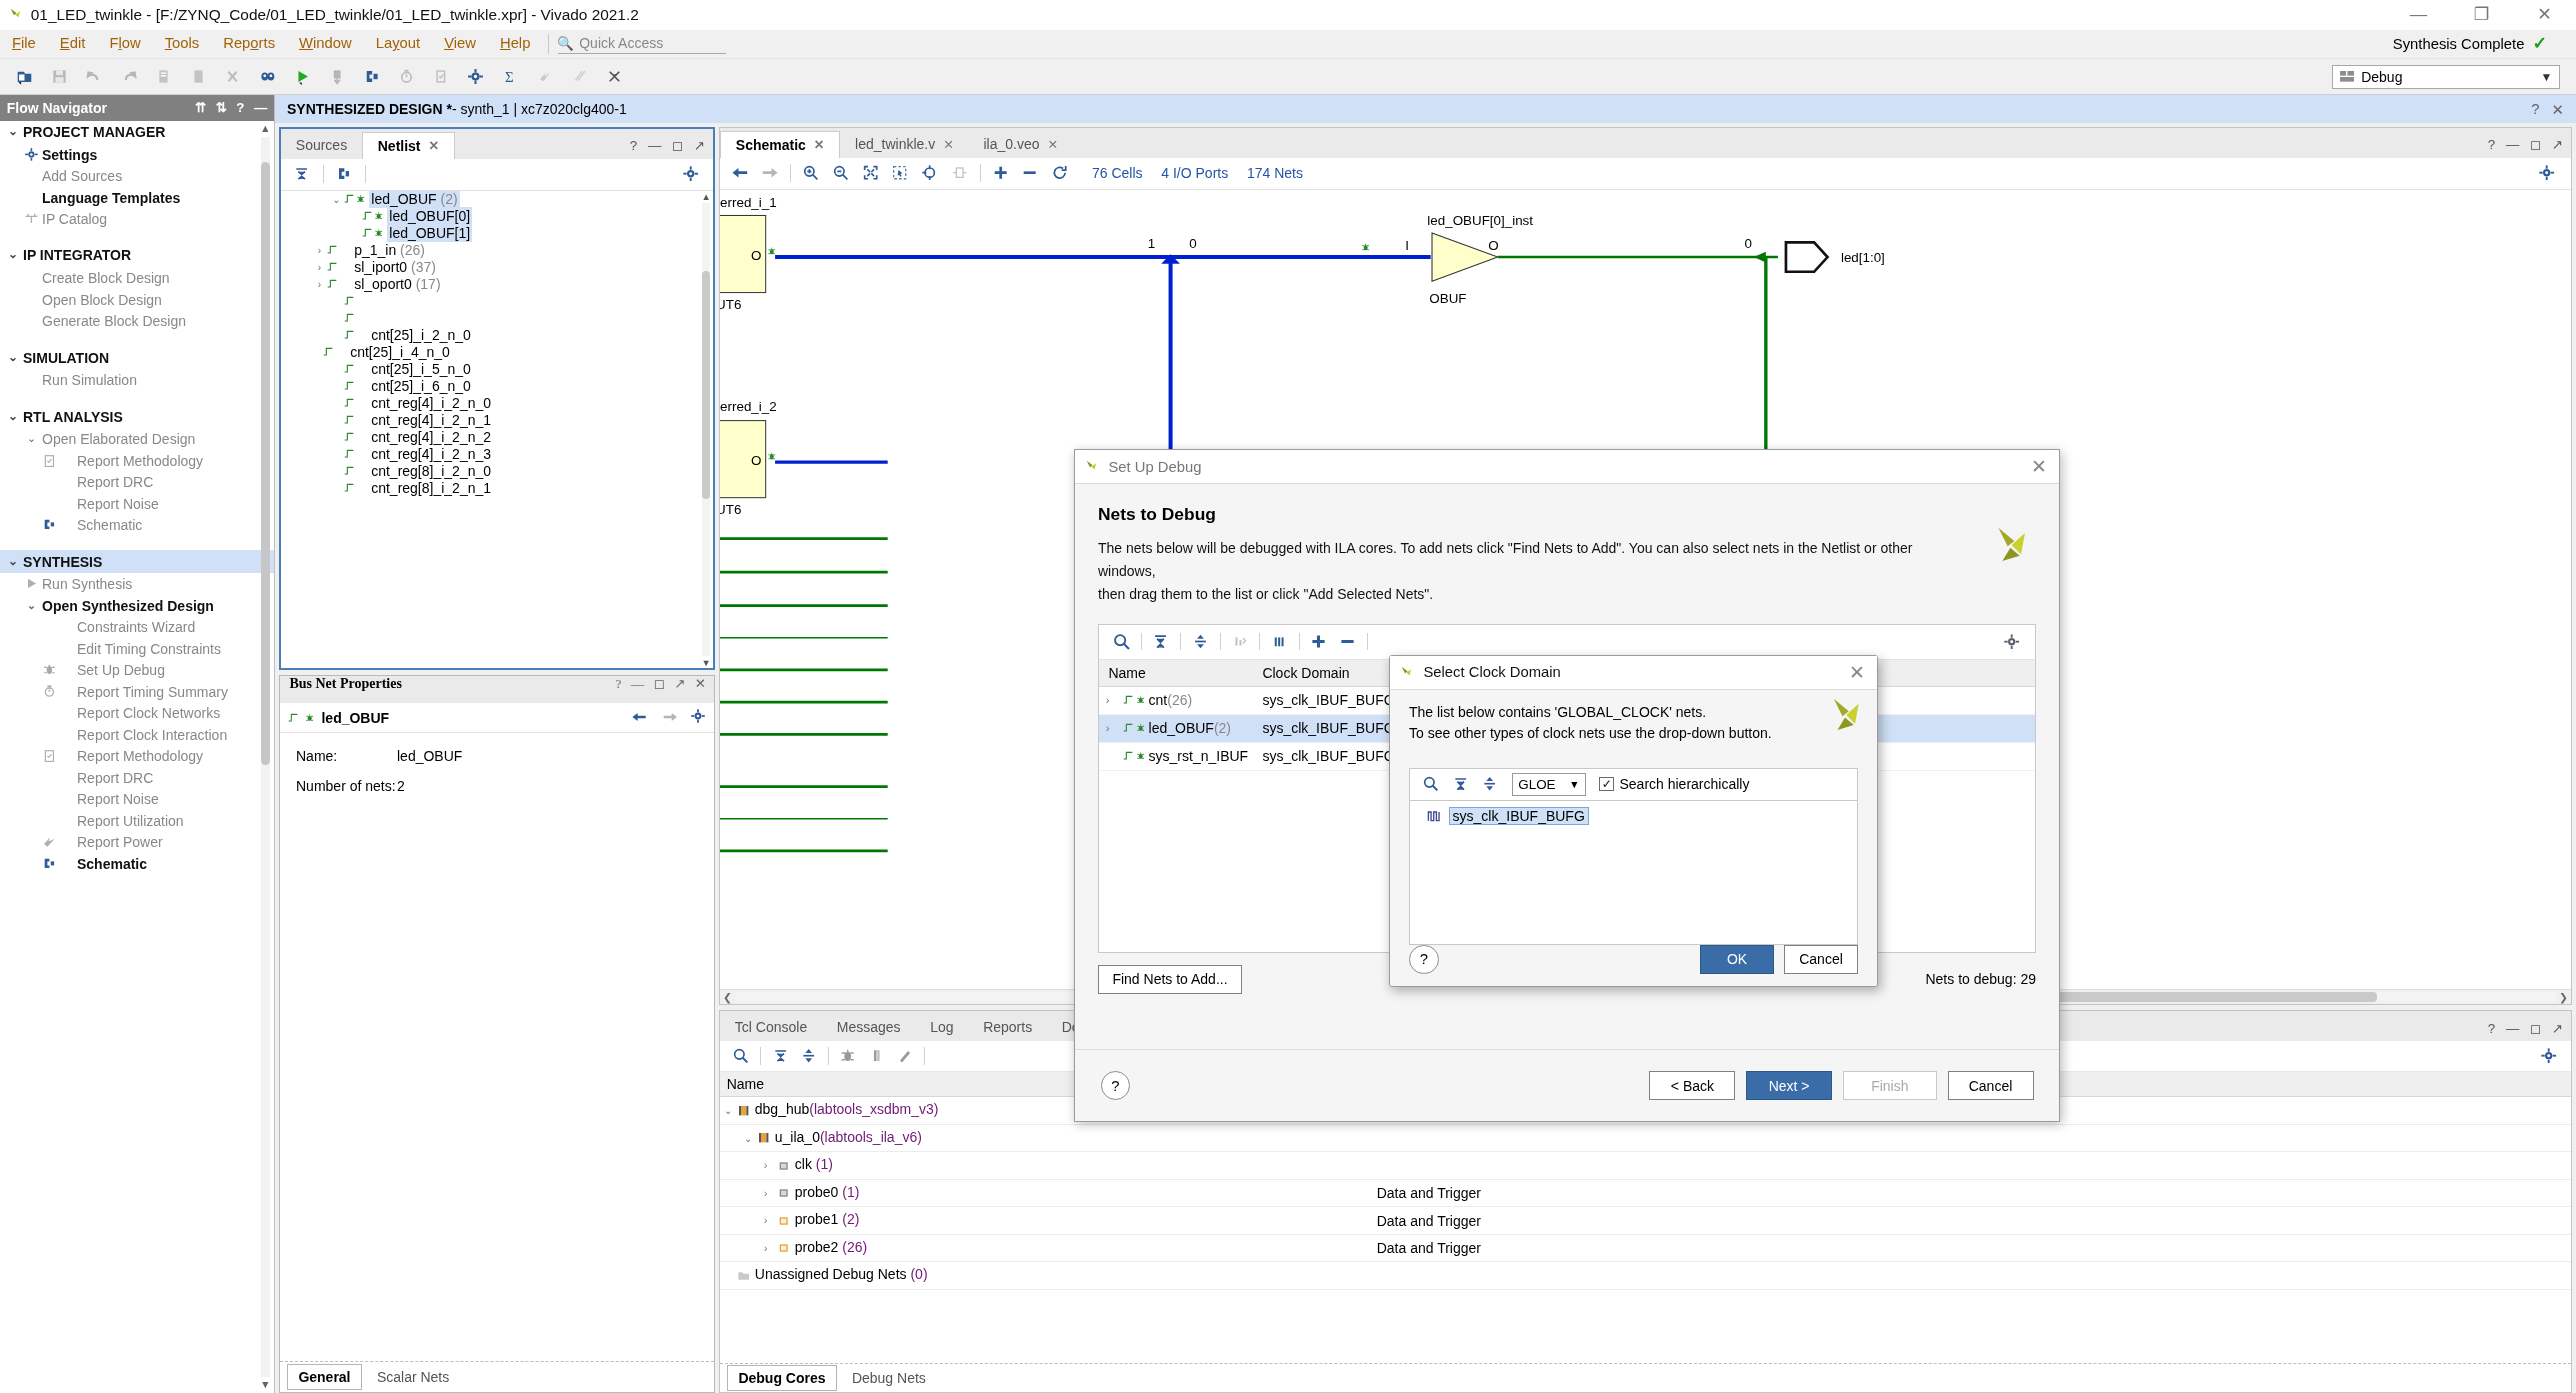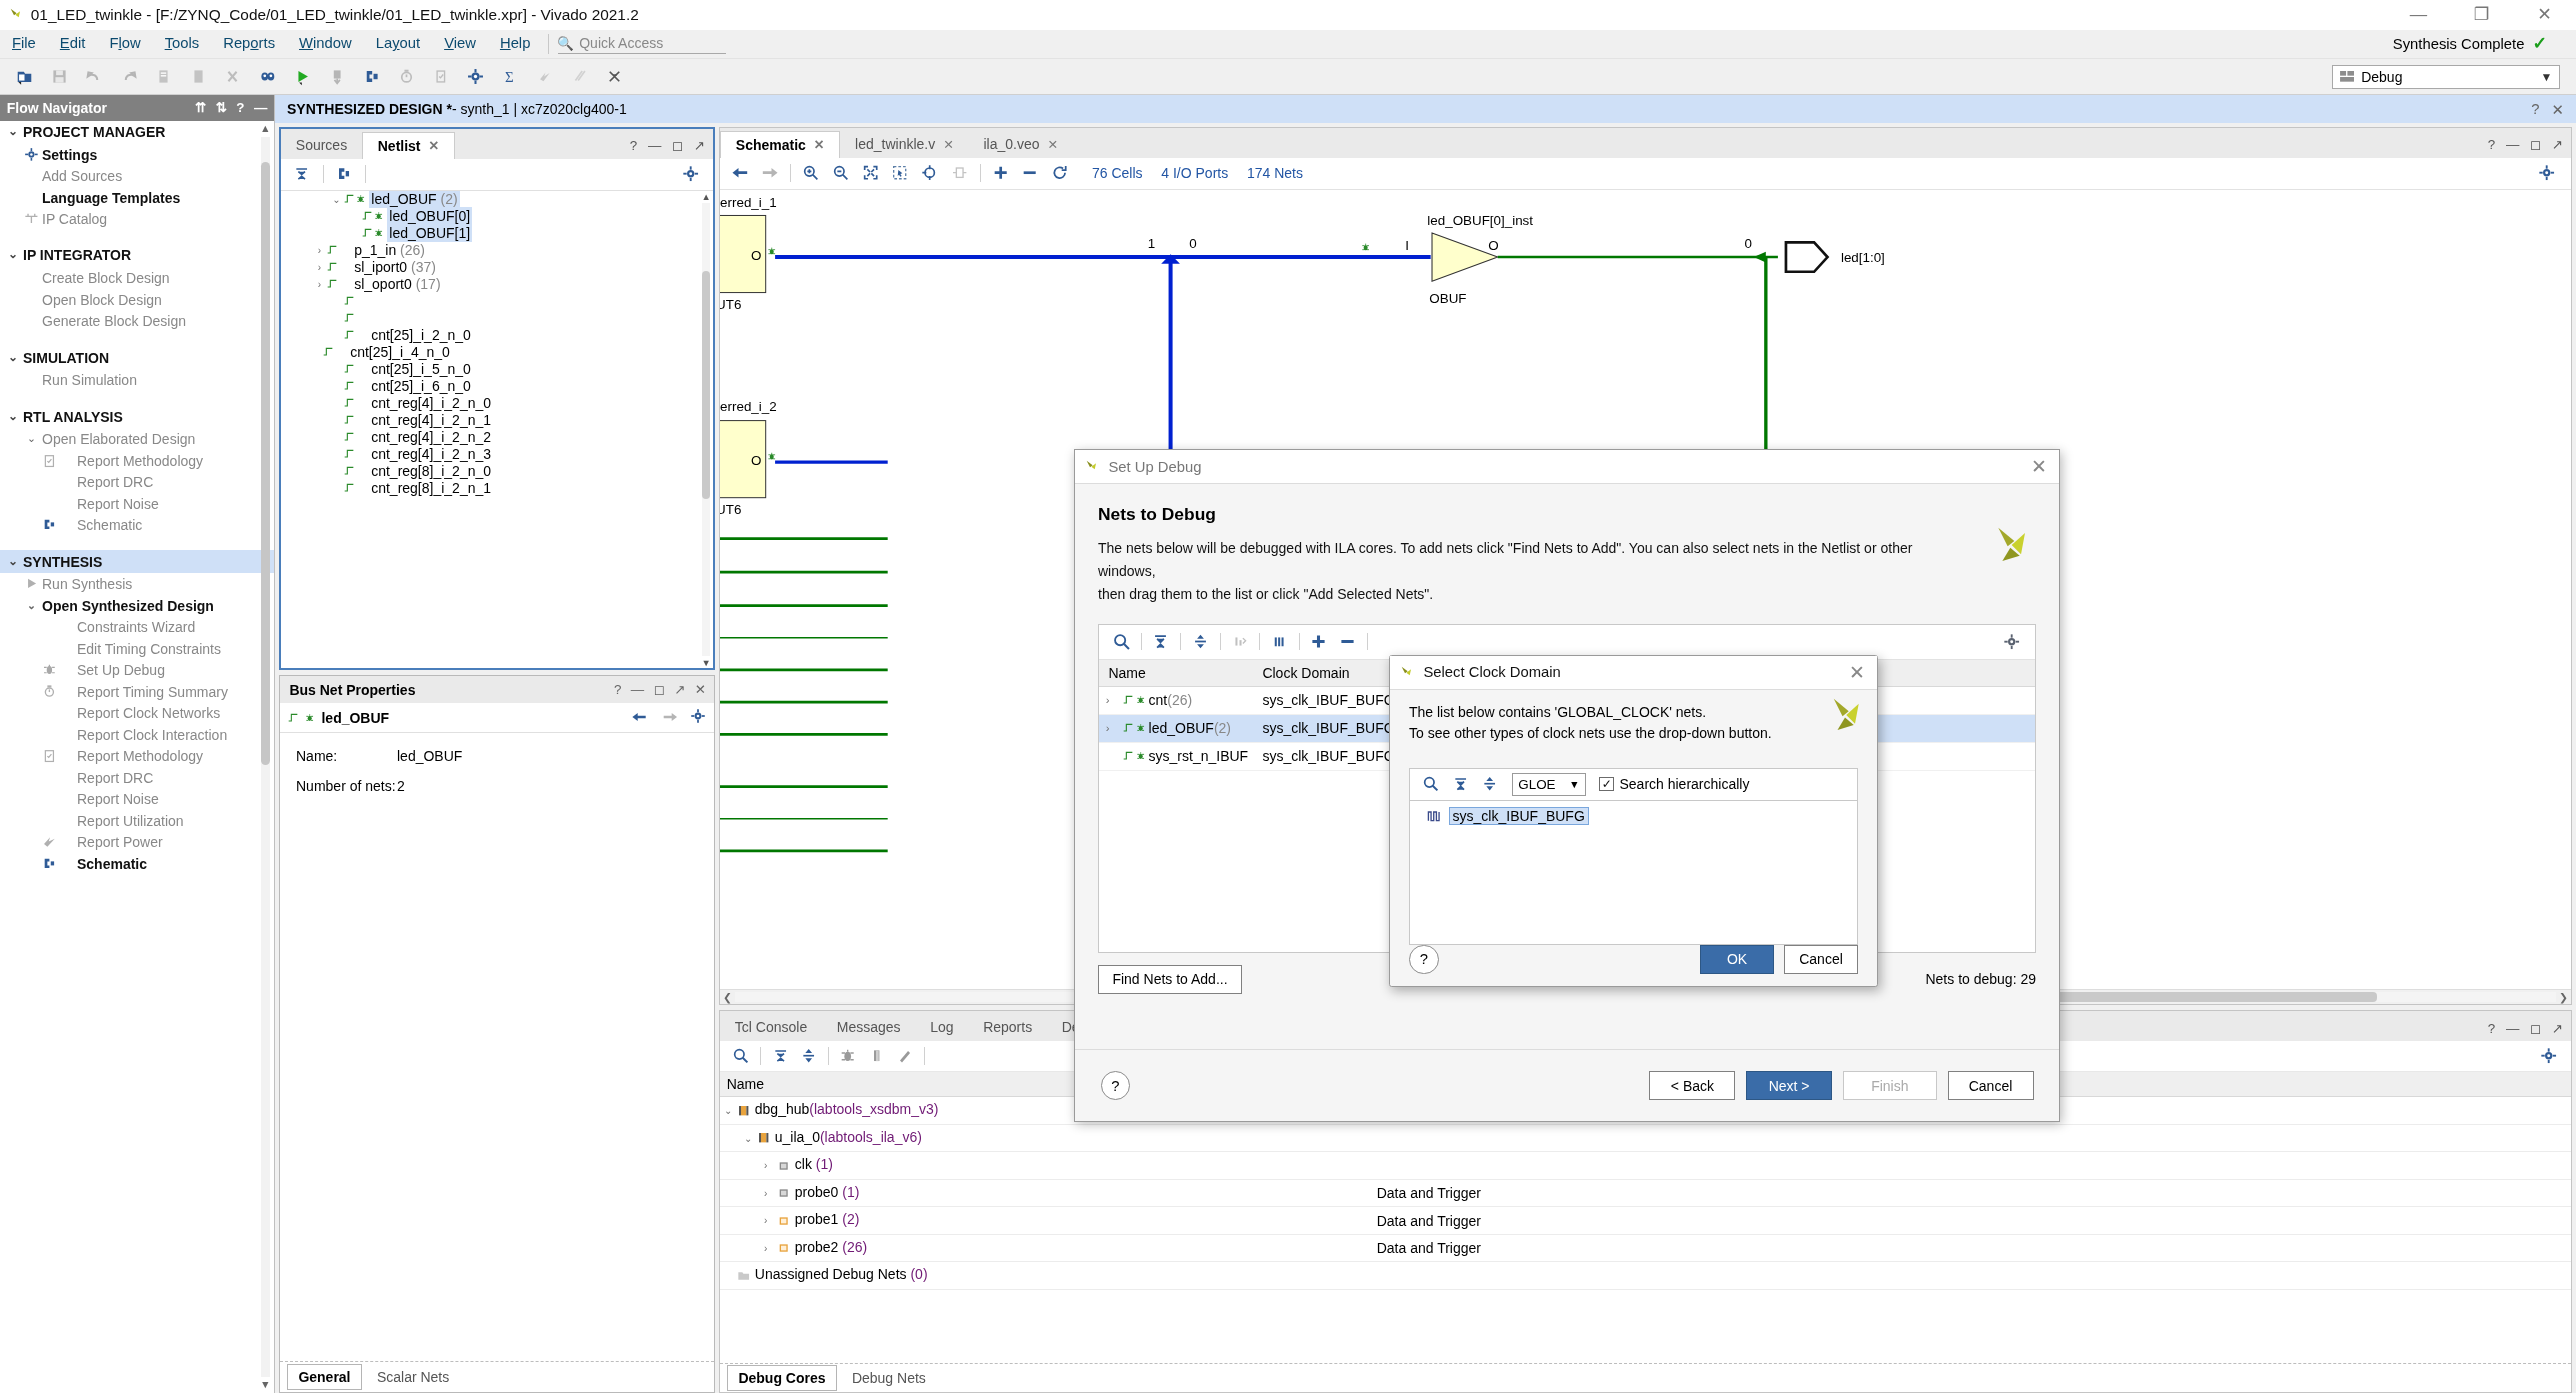--- a/index.html
+++ b/index.html
@@ -18,21 +18,21 @@
   }
   #titlebar .vlogo { width:17.4px; height:17.4px; margin-right:5.4px; flex:none; }
   .wctrls { position:absolute; right:0; top:0; height:29.5px; display:flex; }
   .wctrl { width:63px; height:29.5px; display:flex; align-items:center; justify-content:center; color:#777; font-size:17.4px;}
 
   
   #menubar {
     height:29.5px; background:#f0f0f0; display:flex; align-items:center;
     border-bottom:0.7px solid #e3e3e3; position:relative;
   }
-  .menu-item { padding:0 12px; font-size:14.8px; color:#0c4a6e; height:29.5px; line-height:29.5px; }
+  .menu-item { padding:0 12px; font-size:14.8px; color:#a16207; height:29.5px; line-height:29.5px; }
   .menu-item u { text-decoration:underline; }
   .menu-sep { width:0.7px; height:20px; background:#c8c8c8; margin:0 5.4px; }
   #quick-access { display:flex; align-items:center; gap:4.7px; margin-left:4px;
      border-bottom:0.7px solid #a9a9a9; height:20px; width:168px; color:#888; font-size:14px;}
   #quick-access .qicon { font-size:13.4px; color:#888; }
   #status-right { position:absolute; right:29px; display:flex; align-items:center; gap:8px; font-size:14.8px;}
   .check { color:#1a9e1a; font-size:17.4px; font-weight:bold; }
 
   
   #toolbar {
@@ -102,21 +102,21 @@
   .nrow .cnt{ color:#888; }
   .wave { width:10.7px; height:9.4px; flex:none; margin-right:2px;}
   .bugi { width:9.4px;height:9.4px;flex:none;margin-right:3.4px;}
   #nl-scroll{ position:absolute; right:0; top:0; bottom:0; width:13.4px; background:#fff;}
   #nl-scroll .tr{position:absolute;left:2px;top:12px;bottom:12px;width:8.7px;background:#f4f4f4;}
   #nl-scroll .th{position:absolute;left:2px;top:80px;height:228px;width:8.7px;background:#c9c9c9;border-radius:4px;}
   #nl-scroll .a{position:absolute;left:1.3px;width:10.7px;height:10.7px;text-align:center;color:#555;font-size:9.4px;}
 
   
   #busprops { flex:1; border:0.7px solid #b9b9b9; background:#fff; display:flex; flex-direction:column; min-height:0;}
-  #bp-head{ height:27px; background:#eaeaea; display:flex; align-items:center; padding:0 9.4px; font-size:14px; font-weight:bold; position:relative;}
+  #bp-head{ height:27px; background:#eaeaea; display:flex; align-items:flex-start; padding:0 9.4px; font-size:14px; font-weight:bold; position:relative;font-family:Liberation Serif, serif;}
   #bp-head .tools{ position:absolute; right:8px; display:flex; gap:9.4px; color:#666; font-weight:normal; font-size:13.4px;}
   #bp-sub{ height:29.5px; display:flex; align-items:center; padding:0 8px; gap:4px; border-bottom:0.7px solid #e0e0e0; position:relative; font-size:14px;}
   #bp-sub .tools{position:absolute;right:8px;display:flex;gap:12px;align-items:center;}
   #bp-fields{ flex:1; padding:14.8px 0 0 16px; font-size:14px;}
   .bpf{ display:flex; margin-bottom:14.8px;}
   .bpf .lbl{ width:101px; }
   #bp-tabs{ height:31px; border-top:0.7px dashed #bdbdbd; display:flex; align-items:center; padding-left:6.7px; gap:4px;}
   .bp-tab{ padding:4px 10.7px; font-size:14px; color:#555;}
   .bp-tab.active{ background:#fff; border:0.7px solid #b5b5b5; color:#000; font-weight:bold;}
 

